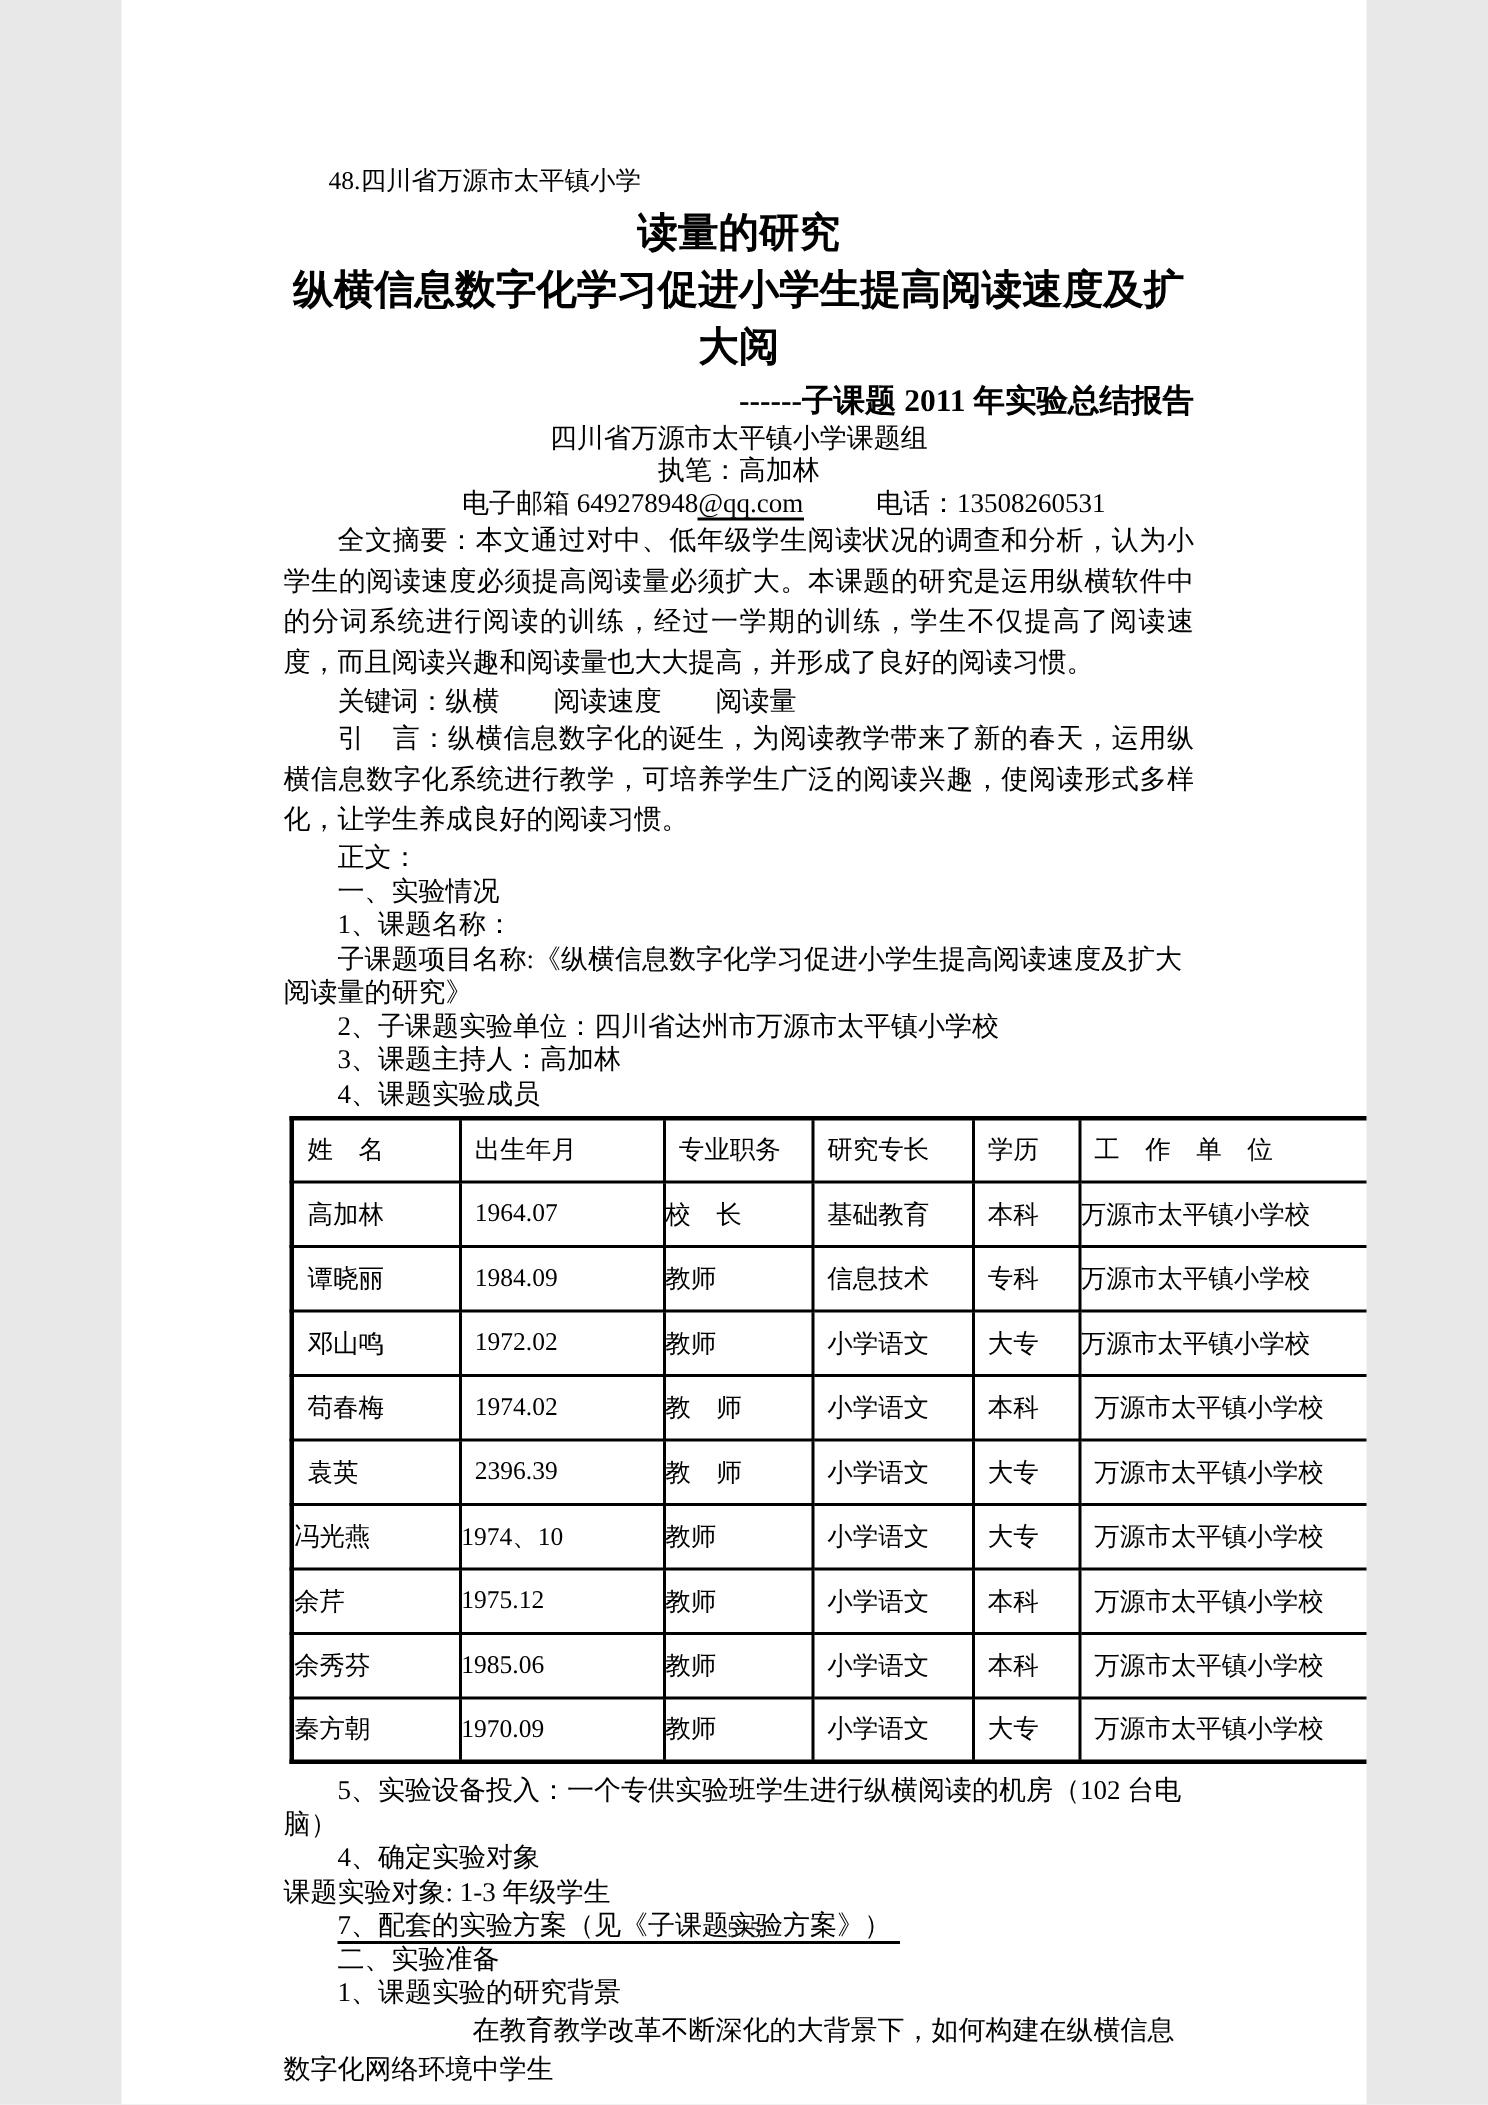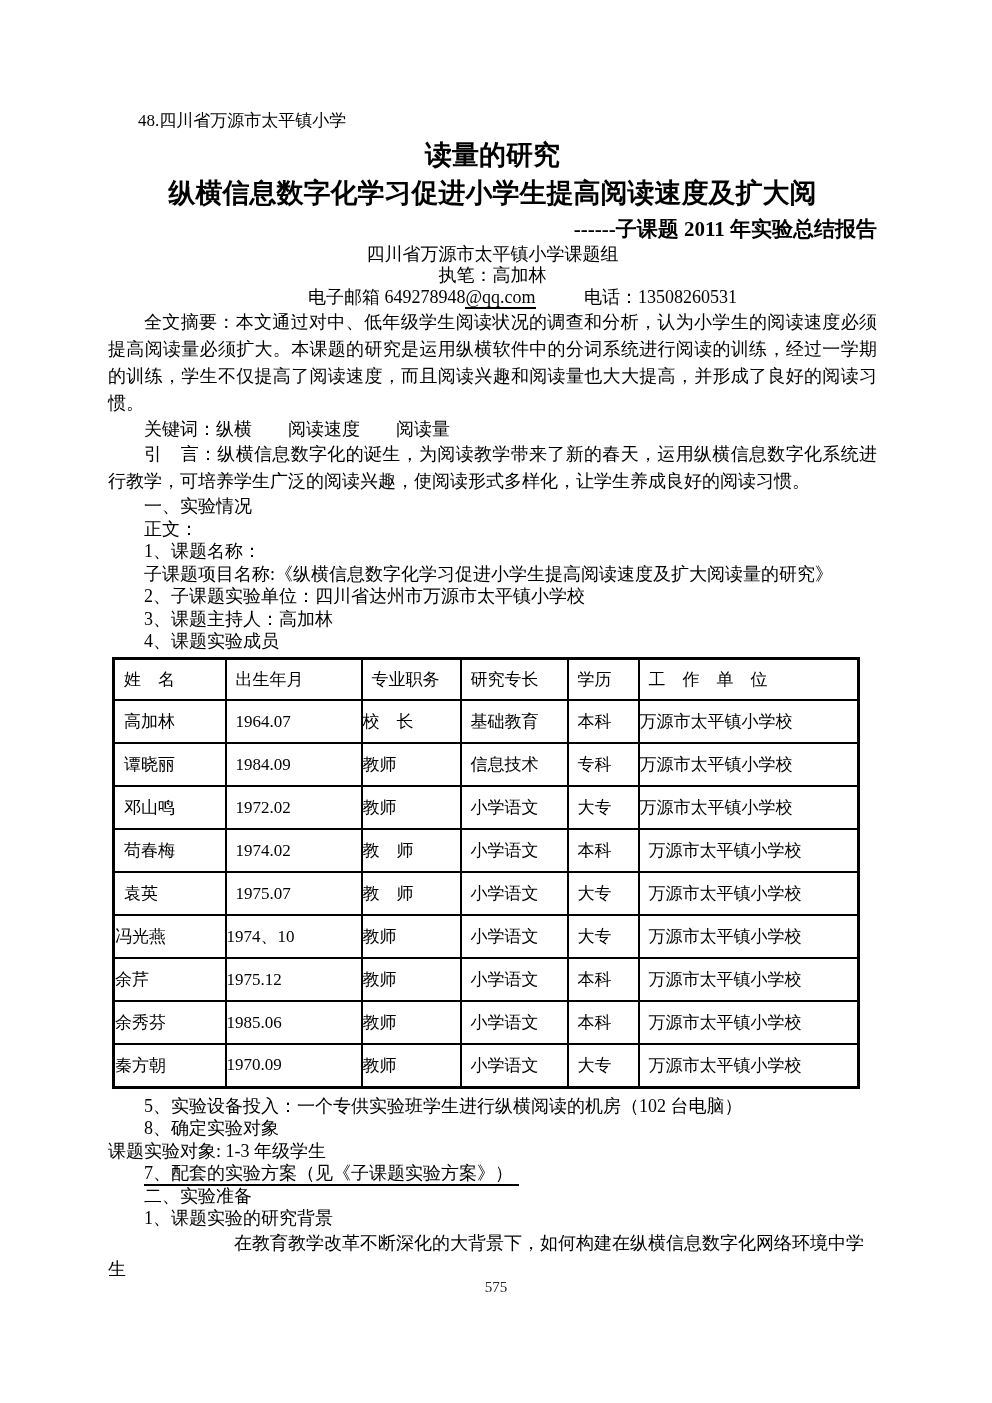--- a/index.html
+++ b/index.html
@@ -1,19 +1,19 @@
 <!DOCTYPE html>
 <html><head>
 <meta charset="utf-8">
 <style>
   * { margin:0; padding:0; box-sizing:border-box; }
   html,body { background:#e8e8e8; }
   .page {
     position:relative;
-    width:992px; height:1403px;
+    width:830px; height:1403px;
     margin:0 auto;
     background:#ffffff;
     color:#000000;
     font-family:"Liberation Serif","DejaVu Serif",serif;
     padding:110px 115px 0 108px;
     overflow:hidden;
   }
   .doc-index { font-size:17px; line-height:22px; padding-left:30px; margin-bottom:4px; }
   .title { font-size:27px; font-weight:bold; text-align:center; line-height:38px; }
   .subtitle { font-size:21px; font-weight:bold; text-align:right; line-height:30px; margin-top:2px; }
@@ -73,22 +73,22 @@
 
   <div class="contact">
     <span>电子邮箱 649278948</span><span class="u">@qq.com</span>
     <span class="phone">电话：13508260531</span>
   </div>
 
   <p class="para">全文摘要：本文通过对中、低年级学生阅读状况的调查和分析，认为小学生的阅读速度必须提高阅读量必须扩大。本课题的研究是运用纵横软件中的分词系统进行阅读的训练，经过一学期的训练，学生不仅提高了阅读速度，而且阅读兴趣和阅读量也大大提高，并形成了良好的阅读习惯。</p>
   <div class="kw">关键词：纵横　　阅读速度　　阅读量</div>
   <p class="para">引　言：纵横信息数字化的诞生，为阅读教学带来了新的春天，运用纵横信息数字化系统进行教学，可培养学生广泛的阅读兴趣，使阅读形式多样化，让学生养成良好的阅读习惯。</p>
 
+  <div class="line">正文：</div>
   <div class="line">一、实验情况</div>
-  <div class="line">正文：</div>
   <div class="line">1、课题名称：</div>
   <div class="line">子课题项目名称:《纵横信息数字化学习促进小学生提高阅读速度及扩大阅读量的研究》</div>
   <div class="line">2、子课题实验单位：四川省达州市万源市太平镇小学校</div>
   <div class="line">3、课题主持人：高加林</div>
   <div class="line">4、课题实验成员</div>
 
   <table class="members">
     <colgroup>
       <col style="width:112px">
         <col style="width:136px">
@@ -135,21 +135,21 @@
       <tr>
         <td class="al">苟春梅</td>
         <td class="al">1974.02</td>
         <td class="ac">教　师</td>
         <td class="al">小学语文</td>
         <td class="al">本科</td>
         <td class="al">万源市太平镇小学校</td>
       </tr>
       <tr>
         <td class="al">袁英</td>
-        <td class="al">1975.07</td>
+        <td class="al">2396.39</td>
         <td class="ac">教　师</td>
         <td class="al">小学语文</td>
         <td class="al">大专</td>
         <td class="al">万源市太平镇小学校</td>
       </tr>
       <tr>
         <td class="ac">冯光燕</td>
         <td class="ac">1974、10</td>
         <td class="ac">教师</td>
         <td class="al">小学语文</td>
@@ -177,21 +177,21 @@
         <td class="ac">1970.09</td>
         <td class="ac">教师</td>
         <td class="al">小学语文</td>
         <td class="al">大专</td>
         <td class="al">万源市太平镇小学校</td>
       </tr>
     </tbody>
   </table>
 
   <div class="line">5、实验设备投入：一个专供实验班学生进行纵横阅读的机房（102 台电脑）</div>
-  <div class="line">8、确定实验对象</div>
+  <div class="line">4、确定实验对象</div>
   <div class="line flush">课题实验对象: 1-3 年级学生</div>
   <div class="line"><span class="uline">7、配套的实验方案（见《子课题实验方案》）</span></div>
   <div class="line">二、实验准备</div>
   <div class="line">1、课题实验的研究背景</div>
   <div class="line deep">在教育教学改革不断深化的大背景下，如何构建在纵横信息数字化网络环境中学生</div>
 
   <div class="pageno">575</div>
 
 </div>
 

